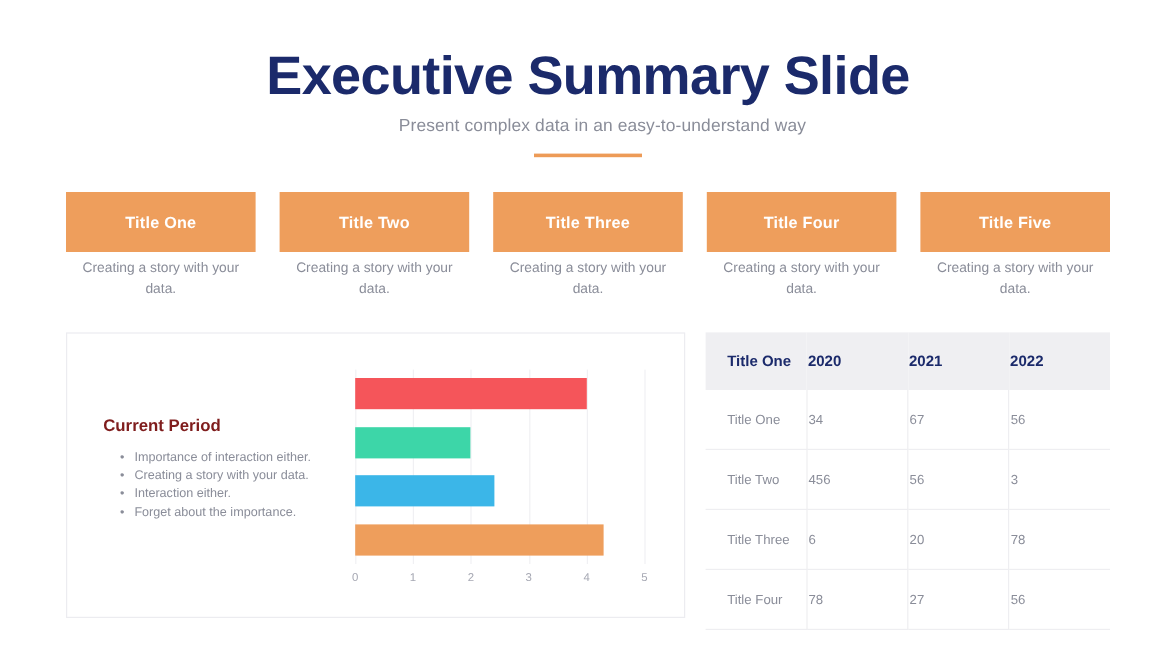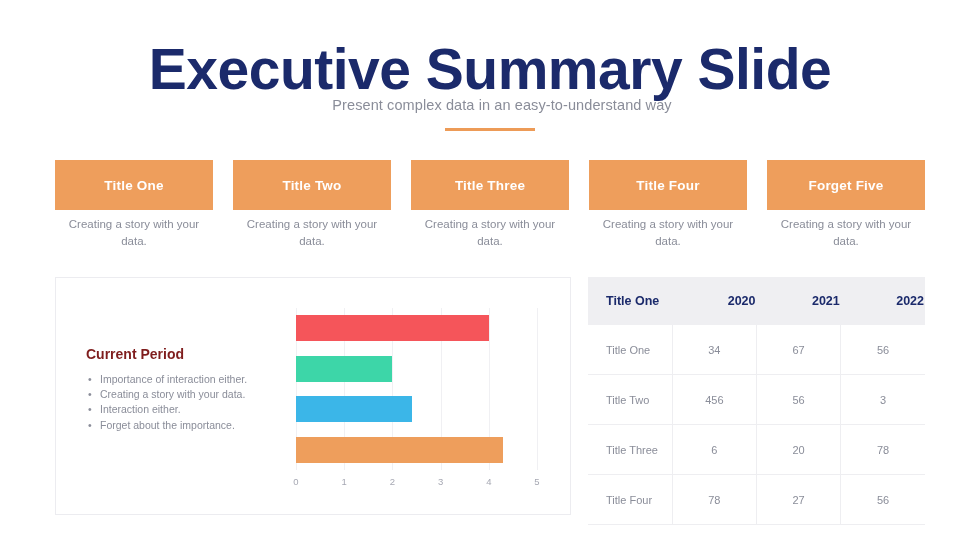--- a/index.html
+++ b/index.html
@@ -16,21 +16,21 @@
     color: #22223b;
   }
 
   
   .slide-title {
     position: absolute;
     top: 37px;
     left: 0;
     width: 980px;
     text-align: center;
-    font-size: 57px;
+    font-size: 45px;
     font-weight: bold;
     letter-spacing: -0.5px;
     color: #1b2a6b;
     line-height: 1.15;
   }
   .slide-subtitle {
     position: absolute;
     top: 97px;
     left: 0;
     width: 980px;
@@ -104,21 +104,21 @@
     color: #7f1d1d;
     margin-bottom: 10px;
   }
   .panel-body {
     font-size: 10.5px;
     line-height: 1.5;
     color: #8a8d99;
     margin-bottom: 12px;
   }
   .panel-bullets {
-    margin: 0;
+    margin: 12px;
     padding: 0;
     list-style: none;
   }
   .panel-bullets li {
     font-size: 10.5px;
     line-height: 1.45;
     color: #8a8d99;
     padding-left: 14px;
     position: relative;
   }
@@ -183,32 +183,32 @@
     width: 337px;
     border-collapse: collapse;
     table-layout: fixed;
   }
   .data-table th {
     background: #efeff2;
     height: 46px;
     font-size: 12.5px;
     font-weight: bold;
     color: #1b2a6b;
-    text-align: right;
+    text-align: left;
     border: none;
   }
   .data-table th.col-label {
     text-align: left;
     padding-left: 18px;
   }
   .data-table td {
     height: 47px;
     font-size: 11px;
     color: #8a8d99;
-    text-align: center;
+    text-align: left;
     border-bottom: 1px solid #eeeef1;
     border-right: 1px solid #eeeef1;
   }
   .data-table td.col-label {
     text-align: left;
     padding-left: 18px;
   }
   .data-table td:last-child {
     border-right: none;
   }
@@ -240,21 +240,21 @@
     <div class="card-caption">Creating a story with your data.</div>
   </div>
   <div class="card">
     <div class="card-header">
       <span>Title Four</span>
     </div>
     <div class="card-caption">Creating a story with your data.</div>
   </div>
   <div class="card">
     <div class="card-header">
-      <span>Forget Five</span>
+      <span>Title Five</span>
     </div>
     <div class="card-caption">Creating a story with your data.</div>
   </div>
 </div>
 
 <div class="chart-panel">
   <div class="panel-text">
     <div class="panel-heading">Current Period</div>
     <ul class="panel-bullets">
       <li>Importance of interaction either.</li>

